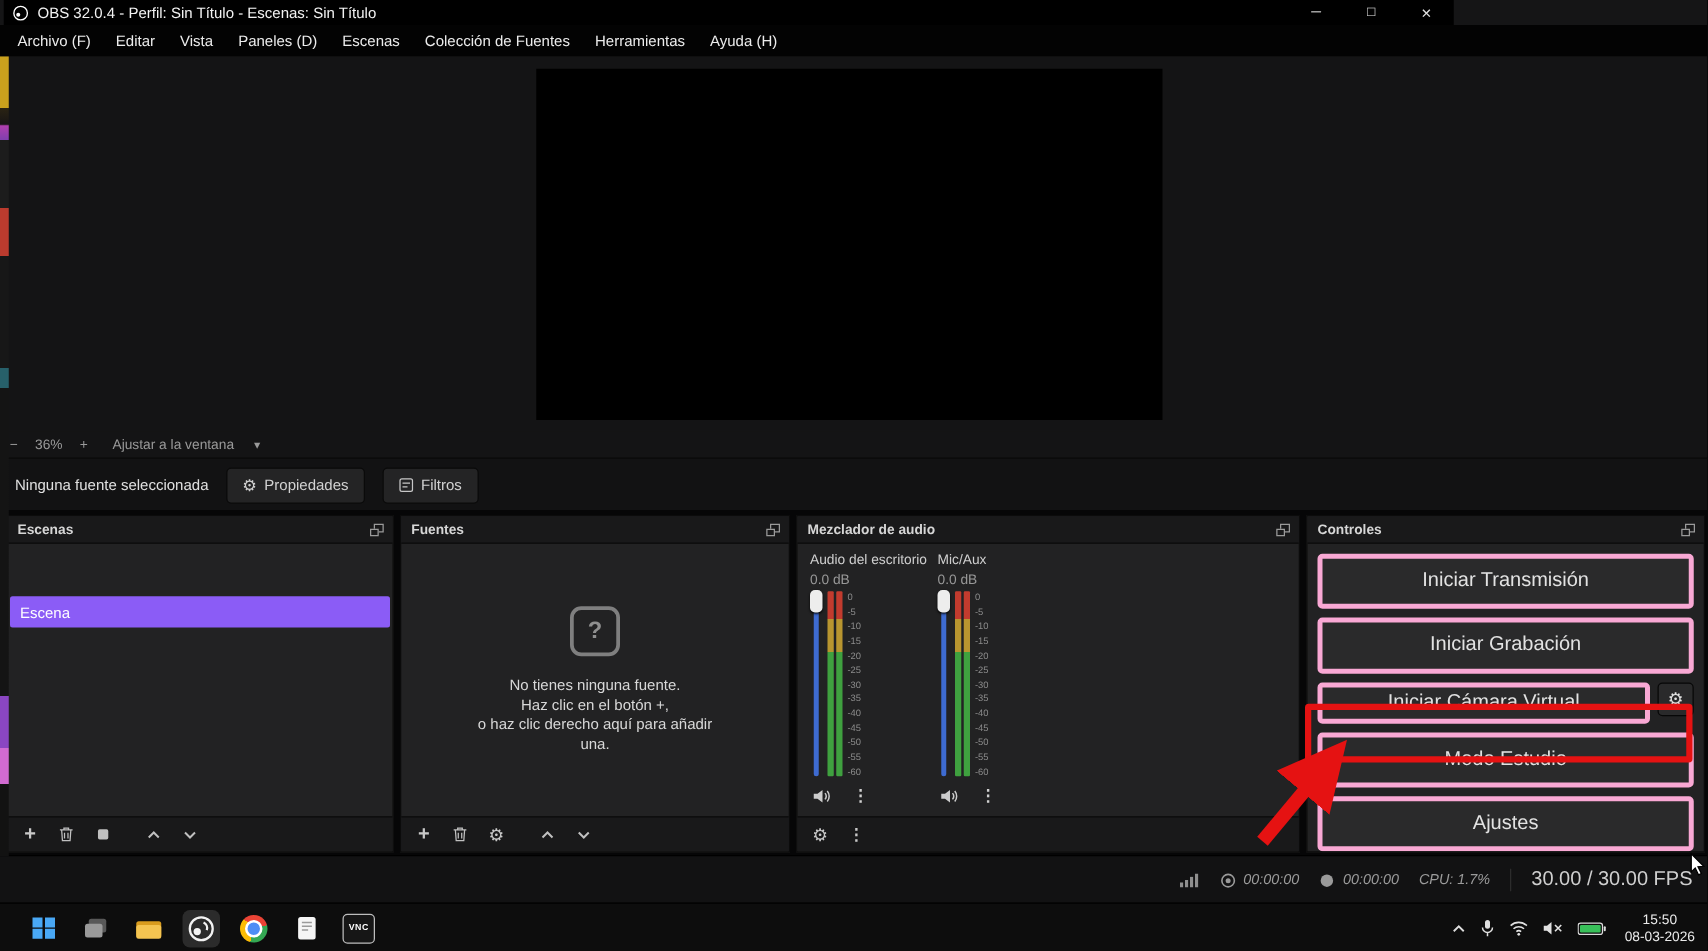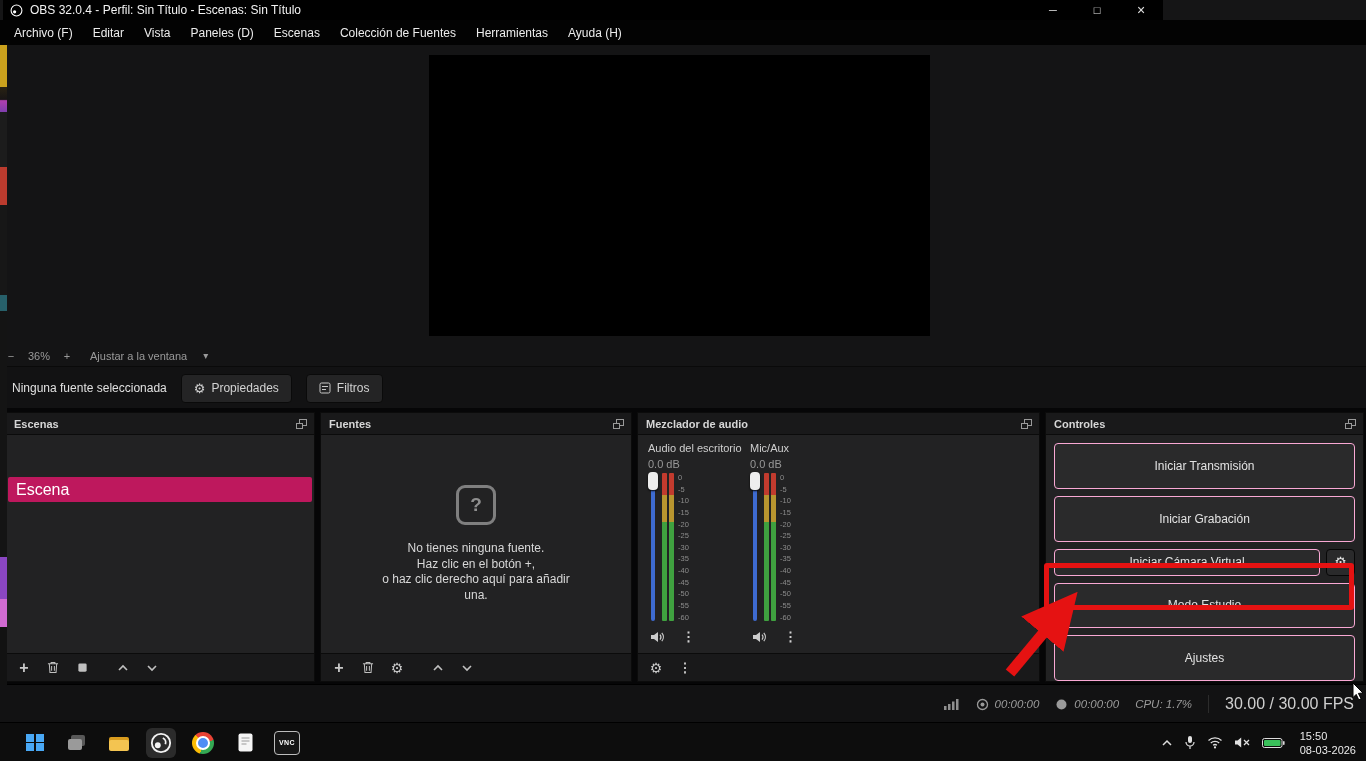--- a/index.html
+++ b/index.html
@@ -49,21 +49,21 @@
   .panel-footer{height:27px;background:#19191a;border-top:1px solid #0b0b0b;display:flex;
     align-items:center;padding-left:8px;gap:9px;flex:none;}
   .icon-btn{width:20px;height:20px;display:flex;align-items:center;justify-content:center;
     color:#c8c8c8;}
   .icon-btn.plus{font-size:16px;font-weight:700;}
   .icon-btn.gear{font-size:14px;}
   .icon-btn.kebab{font-size:13px;font-weight:700;}
   .gap-left{margin-left:12px;}
   
   .scene-item{margin:2px;height:25px;display:flex;align-items:center;padding-left:8px;
-    font-size:16px;color:#fff;background:#be185d;border-radius:2px;}
+    font-size:12px;color:#fff;background:#8b5cf6;border-radius:2px;}
   
   .empty-state{position:absolute;inset:0;display:flex;flex-direction:column;align-items:center;
     justify-content:center;}
   .qbox{width:34px;height:34px;border:3px solid #7f7f7f;border-radius:9px;display:flex;
     align-items:center;justify-content:center;font-size:19px;font-weight:700;color:#8f8f8f;
     margin-bottom:16px;}
   .empty-line{font-size:12px;color:#d8d8d8;line-height:15.5px;text-align:center;}
   
   .mixer-body{display:flex;padding:7px 10px;gap:14px;}
   .channel{width:88px;}
@@ -76,22 +76,22 @@
   .bars{display:flex;gap:2px;}
   .bar{width:5px;height:100%;border-radius:1px;
     background:linear-gradient(to bottom,#c23b2e 0%,#c23b2e 15%,#b8952f 15%,#b8952f 33%,#3fa13f 33%,#3fa13f 100%);}
   .ticks{display:flex;flex-direction:column;justify-content:space-between;font-size:7.5px;
     color:#8c8c8c;line-height:1;padding-top:1px;}
   .ch-icons{display:flex;align-items:center;gap:16px;margin-top:8px;padding-left:2px;}
   .ch-icons .kebab{font-size:13px;color:#d0d0d0;font-weight:700;}
   
   .controls-body{padding:8px 8px 0 8px;display:flex;flex-direction:column;gap:7px;}
   .ctrl-row{display:flex;gap:6px;}
-  .ctrl-btn{flex:1;height:25px;background:#2a2a2b;border:1px solid #f9a8d4;border-radius:4px;
-    color:#e2e2e2;font-size:12px;display:flex;align-items:center;justify-content:center;}
+  .ctrl-btn{flex:1;height:25px;background:#2a2a2b;border:4px solid #f9a8d4;border-radius:4px;
+    color:#e2e2e2;font-size:16px;display:flex;align-items:center;justify-content:center;}
   .ctrl-gear{flex:none;width:27px;height:25px;background:#2a2a2b;border:1px solid #070707;
     border-radius:4px;color:#e2e2e2;font-size:14px;display:flex;align-items:center;justify-content:center;}
   
   .statusbar{position:absolute;left:0;top:684px;width:1366px;height:38px;background:#121213;
     border-top:1px solid #000;display:flex;align-items:center;}
   .status-right{margin-left:auto;display:flex;align-items:center;gap:16px;padding-right:12px;}
   .status-item{display:flex;align-items:center;gap:6px;font-size:11.5px;color:#9b9b9b;font-style:italic;}
   .status-sep{width:1px;height:18px;background:#2c2c2c;}
   .fps-text{color:#cfcfcf;font-size:16px;}
   
@@ -106,21 +106,21 @@
   .folder-front{position:absolute;left:2px;top:8px;width:20px;height:11px;background:#f4c451;border-radius:2px;}
   .folder-wrap{position:relative;width:24px;height:22px;}
   .chrome-outer{width:22px;height:22px;border-radius:50%;
     background:conic-gradient(from -45deg,#ea4335 0 120deg,#34a853 120deg 240deg,#fbbc05 240deg 360deg);
     display:flex;align-items:center;justify-content:center;}
   .chrome-inner{width:10px;height:10px;border-radius:50%;background:#4e8df5;border:2px solid #fff;}
   .vnc-badge{width:24px;height:22px;background:#161616;border:1px solid #bdbdbd;border-radius:4px;
     display:flex;align-items:center;justify-content:center;color:#fff;font-size:7px;font-weight:700;
     letter-spacing:.4px;}
   .tray{position:absolute;right:10px;top:0;height:39px;display:flex;align-items:center;gap:11px;}
-  .clock{text-align:left;color:#eaeaea;font-size:11px;line-height:14px;margin-left:4px;}
+  .clock{text-align:center;color:#eaeaea;font-size:11px;line-height:14px;margin-left:4px;}
   
   .left-strip{position:absolute;left:0;top:45px;width:7px;height:640px;z-index:1;
     background:linear-gradient(to bottom,
       #caa11d 0%,#caa11d 6.5%,
       #2a2313 6.5%,#181515 8.5%,
       #b03fae 8.7%,#7e3fae 10.5%,
       #1c1c1c 10.5%,#1c1c1c 19%,
       #bb3b2e 19%,#bb3b2e 25%,
       #171717 25%,#171717 39%,
       #27606a 39%,#27606a 41.5%,

